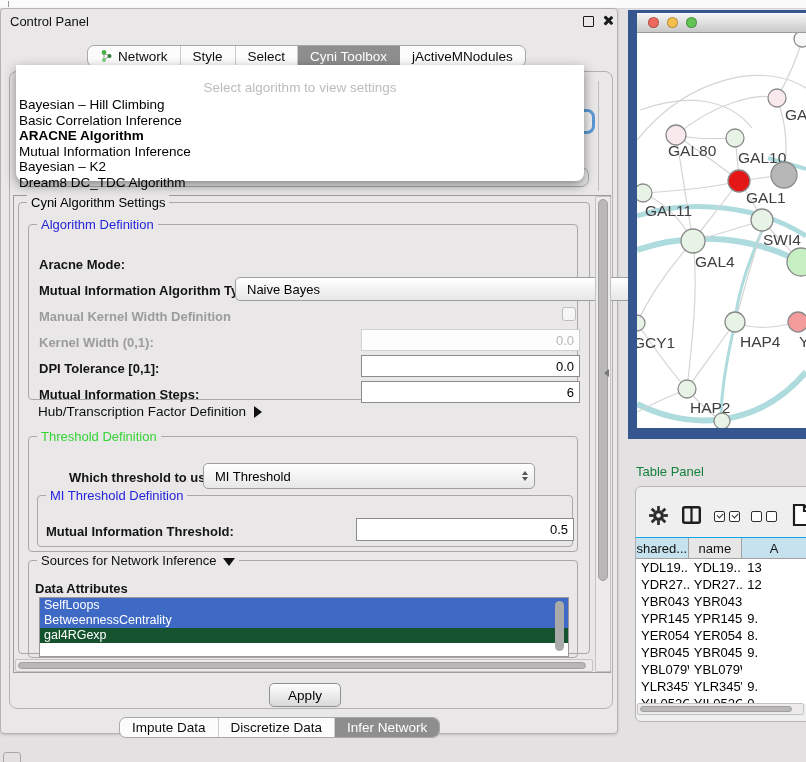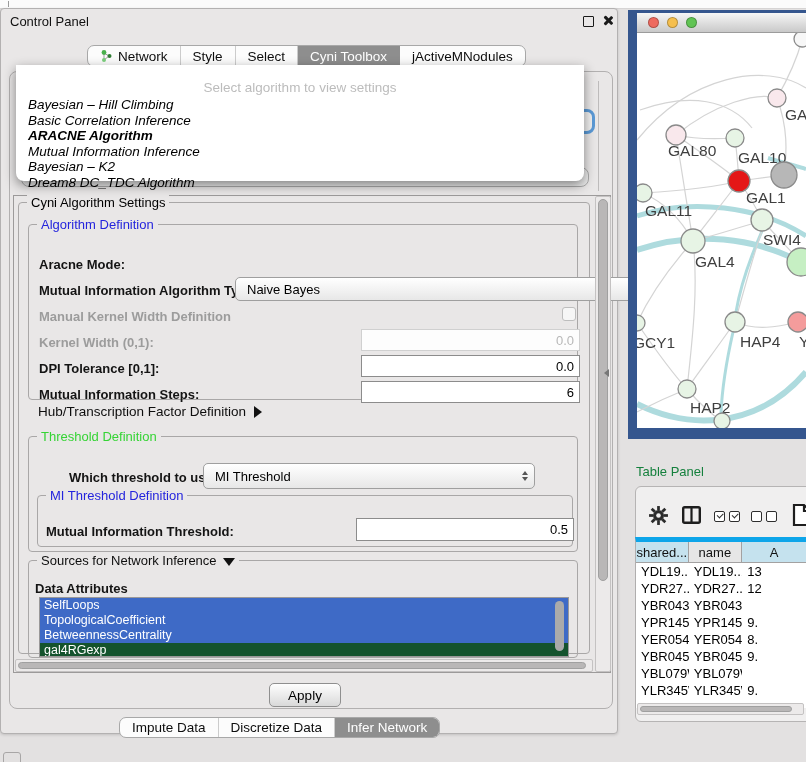--- a/index.html
+++ b/index.html
@@ -37,21 +37,21 @@
   .frag-combo{position:absolute;left:575px;top:100px;width:19px;height:25px;border:3px solid #5b9ad6;
               border-radius:8px;background:#f0f0f0;box-sizing:border-box;z-index:2;}
   .frag-box{position:absolute;left:20px;top:158px;width:568px;height:20px;border:1px solid #ababab;
             border-radius:8px;background:#ececec;box-sizing:border-box;z-index:2;}
   .frag-vline{position:absolute;left:597px;top:72px;width:1px;height:110px;background:#bdbbbb;z-index:2;}
 
   
   .popup{position:absolute;left:15px;top:56px;width:568px;height:116px;background:#fff;
          border-radius:0 0 8px 8px;box-shadow:0 4px 12px rgba(0,0,0,.45);z-index:6;}
   .popup .ph{text-align:center;color:#bcbcbc;font-size:13.5px;height:18px;line-height:18px;margin-top:14px;}
-  .opt{font-size:13.5px;line-height:15.6px;height:15.6px;padding-left:12px;color:#000;white-space:nowrap;font-style:italic;}
+  .opt{font-size:13.5px;line-height:15.6px;height:15.6px;padding-left:3px;color:#000;white-space:nowrap;}
   .opt.sel{font-weight:bold;}
 
   
   .scrollpane{position:absolute;left:12px;top:186px;width:598px;height:478px;border:1px solid #9c9a9a;
               box-sizing:border-box;background:#e9e7e7;}
   .grp{position:absolute;border:1px solid #a9a7a7;border-radius:4px;box-sizing:border-box;}
   .legend{position:absolute;top:-8px;left:8px;background:#e9e7e7;padding:0 4px;font-size:13px;white-space:nowrap;}
   .legend.blue{color:#2424dd;} .legend.green{color:#35d435;}
   .flabel{position:absolute;font-size:13px;font-weight:bold;color:#141414;white-space:nowrap;}
   .flabel.dis{color:#9c9c9c;text-align:right;}
@@ -91,21 +91,21 @@
 
   
   .tp-title{position:absolute;left:636px;top:464px;font-size:13px;color:#15803d;}
   .tp{position:absolute;left:635px;top:486px;width:178px;height:236px;border:1px solid #b6b4b4;border-radius:6px;
       background:#f0efef;box-sizing:border-box;}
   .tp-toolbar{position:absolute;left:636px;top:500px;width:170px;height:34px;}
   .ticon-abs{position:absolute;}
   .cbpair{display:flex;gap:4px;}
   .cb{width:11px;height:11px;border:1.6px solid #2e2e2e;border-radius:2px;box-sizing:border-box;position:relative;background:#fff;}
   .cb.ck:after{content:"";position:absolute;left:1.5px;top:1px;width:5px;height:2.5px;border-left:1.8px solid #2e2e2e;border-bottom:1.8px solid #2e2e2e;transform:rotate(-45deg);}
-  .tp-table{position:absolute;left:635px;top:537px;width:171px;height:166px;overflow:hidden;background:#fff;border-left:1px solid #b0aeae;border-top:5px solid #0ea5e9;}
+  .tp-table{position:absolute;left:635px;top:537px;width:171px;height:166px;overflow:hidden;background:#fff;border-left:1px solid #b0aeae;border-top:1px solid #0ea5e9;}
   .thead{display:flex;height:21px;}
   .th{box-sizing:border-box;border-right:1px solid #a3a1a1;border-bottom:1px solid #a3a1a1;font-size:13px;color:#111;
       display:flex;align-items:center;justify-content:center;background:#e6e6e6;}
   .th.hl{background:#c5e2ee;}
   .trow{display:flex;height:17px;}
   .td{box-sizing:border-box;font-size:13px;color:#000;padding-left:5px;display:flex;align-items:center;white-space:nowrap;overflow:hidden;}
 
   .grip{position:absolute;left:3px;top:752px;width:18px;height:12px;background:#e2e0e0;border:1px solid #a8a6a6;border-radius:3px 3px 0 0;box-sizing:border-box;}
 </style>
 </head>
@@ -235,21 +235,20 @@
           </div>
         </div>
       </div>
 
       <div class="grp" style="left:14px;top:364px;width:550px;height:98px;">
         <span class="legend" style="color:#0e0e0e;"><span>Sources for Network Inference</span><span class="tri-down"></span></span>
         <span class="flabel" style="left:6px;top:20px;">Data Attributes</span>
         <div class="listbox" style="left:10px;top:36px;width:530px;height:60px;">
           <div id="attr-items">
               <div class="attr" style="background: rgb(62, 106, 198);">SelfLoops</div>
-              <div class="attr" style="background: rgb(62, 106, 198);">TopologicalCoefficient</div>
               <div class="attr" style="background: rgb(62, 106, 198);">BetweennessCentrality</div>
               <div class="attr" style="background: #14532d;">gal4RGexp</div>
             </div>
           <div class="listthumb"></div>
         </div>
       </div>
 
     </div>
 
     <div class="sbar" style="left:594px;top:187px;width:16px;height:476px;">

